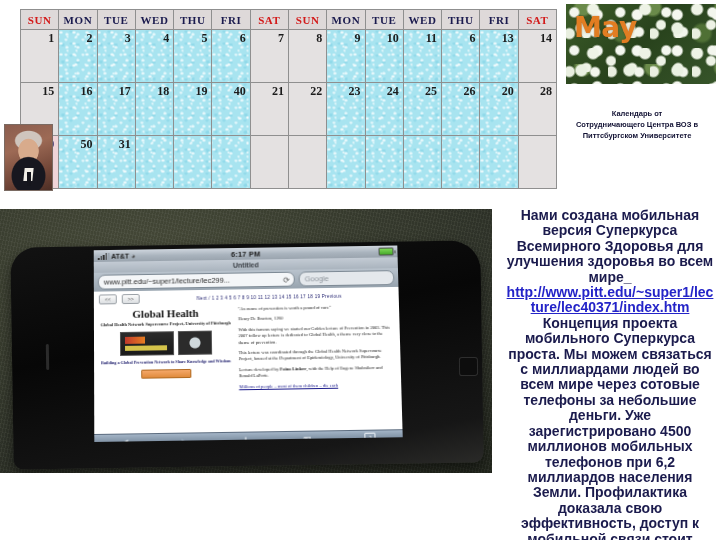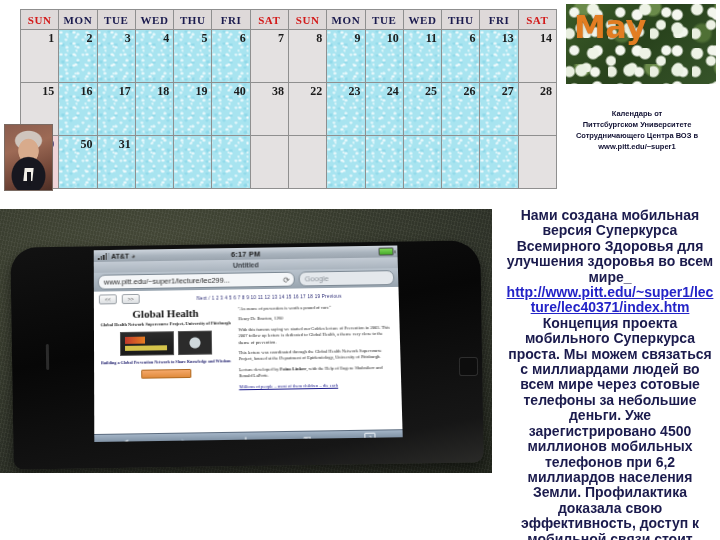--- a/index.html
+++ b/index.html
@@ -114,21 +114,21 @@
       radial-gradient(circle at 24% 6%,  #6a8a4a 0 7px, rgba(106,138,74,0) 10px),
       radial-gradient(circle at 70% 44%, #4f7035 0 8px, rgba(79,112,53,0) 11px),
       linear-gradient(135deg, #3c5c28 0%, #28421c 50%, #37552a 100%);
     background-size: 46px 38px, 52px 44px, 40px 36px, 48px 42px, 44px 40px,
                      50px 36px, 42px 38px, 46px 34px, 70px 60px, 80px 66px, 100% 100%;
   }
   #may-title {
     position: absolute;
     left: 8px; top: 8px;
     font-family: "DejaVu Sans", sans-serif;
-    font-size: 32px;
+    font-size: 28px;
     font-weight: bold;
     line-height: 31px;
     color: #e27d22;
     text-shadow: 0 0 2px rgba(90,40,0,.45);
     letter-spacing: -0.5px;
     pointer-events: none;
   }
 
   
   #credit {
@@ -406,27 +406,27 @@
         <td class="work">13</td>
         <td>14</td>
       </tr>
       <tr>
         <td>15</td>
         <td class="work">16</td>
         <td class="work">17</td>
         <td class="work">18</td>
         <td class="work">19</td>
         <td class="work">40</td>
-        <td>38</td>
+        <td>21</td>
         <td>22</td>
         <td class="work">23</td>
         <td class="work">24</td>
         <td class="work">25</td>
         <td class="work">26</td>
-        <td class="work">27</td>
+        <td class="work">20</td>
         <td>28</td>
       </tr>
       <tr>
         <td class="today">29</td>
         <td class="work">50</td>
         <td class="work">31</td>
         <td class="work blank"></td>
         <td class="work blank"></td>
         <td class="work blank"></td>
         <td class="blank"></td>
@@ -447,23 +447,22 @@
   </div>
 
   <div id="may-photo">
     <div id="may-title">
       <div>May</div>
     </div>
   </div>
 
   <div id="credit">
     <div>Календарь от</div>
+    <div>Сотрудничающего Центра ВОЗ в</div>
     <div>Питтсбургском Университете</div>
-    <div>Сотрудничающего Центра ВОЗ в</div>
-    <div>www.pitt.edu/~super1</div>
   </div>
 
   <div id="body-text">
     <span>Нами создана мобильная версия Суперкурса Всемирного Здоровья для улучшения здоровья во всем мире_</span>
     <a class="link" href="#">http://www.pitt.edu/~super1/lecture/lec40371/index.htm</a>
     <span>Концепция проекта мобильного Суперкурса проста. Мы можем связаться с миллиардами людей во всем мире через сотовые телефоны за небольшие деньги. Уже зарегистрировано 4500 миллионов мобильных телефонов при 6,2 миллиардов населения Земли. Профилактика доказала свою эффективность, доступ к мобильной связи стоит недорого, а  мобильные телефоны приемлемы и любимы для всех категорий населения.</span>
   </div>
 
   <div id="phone-photo">
     <div id="phone-body"></div>

